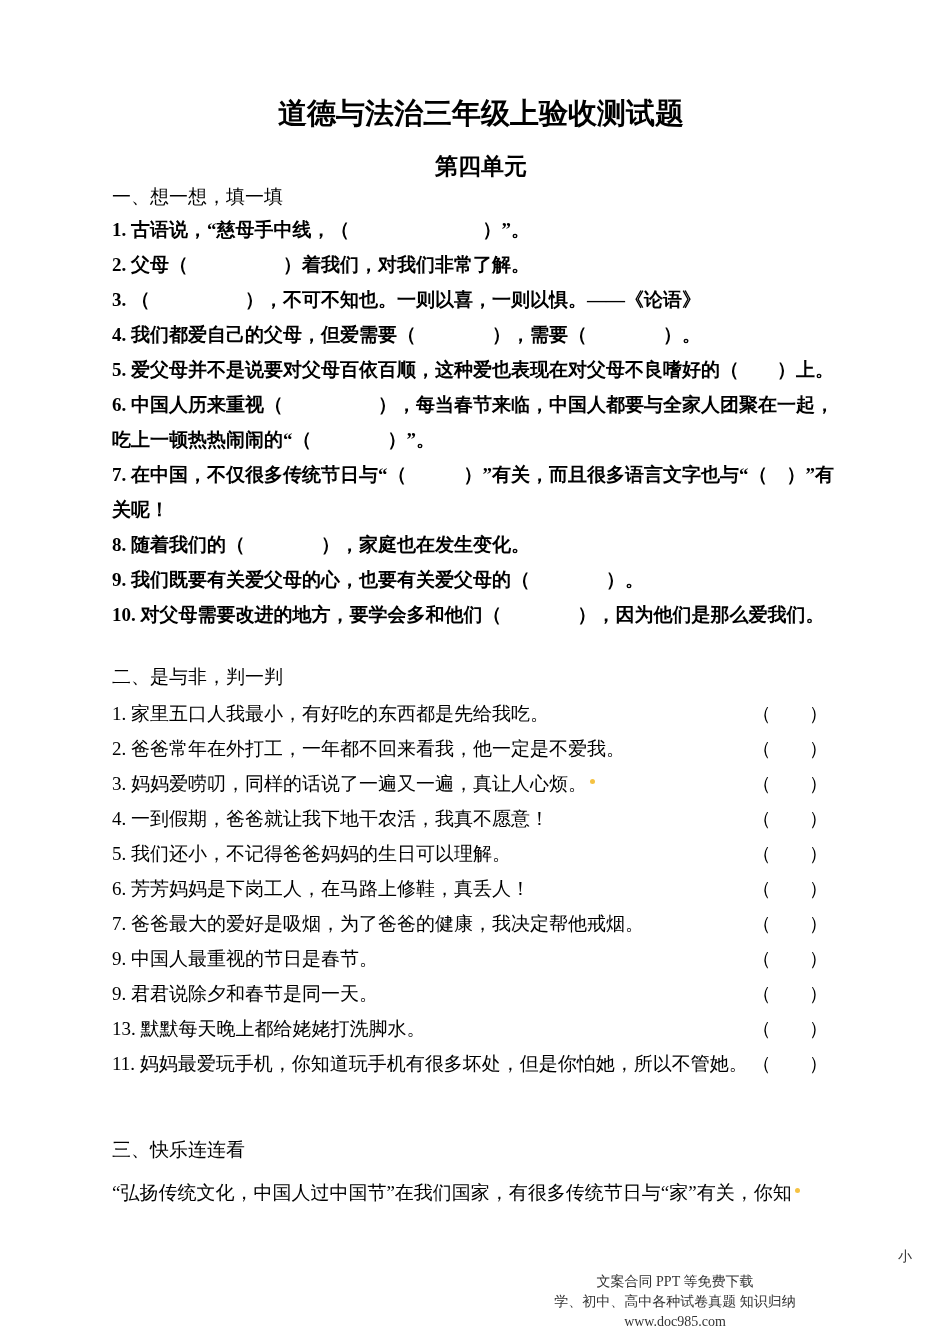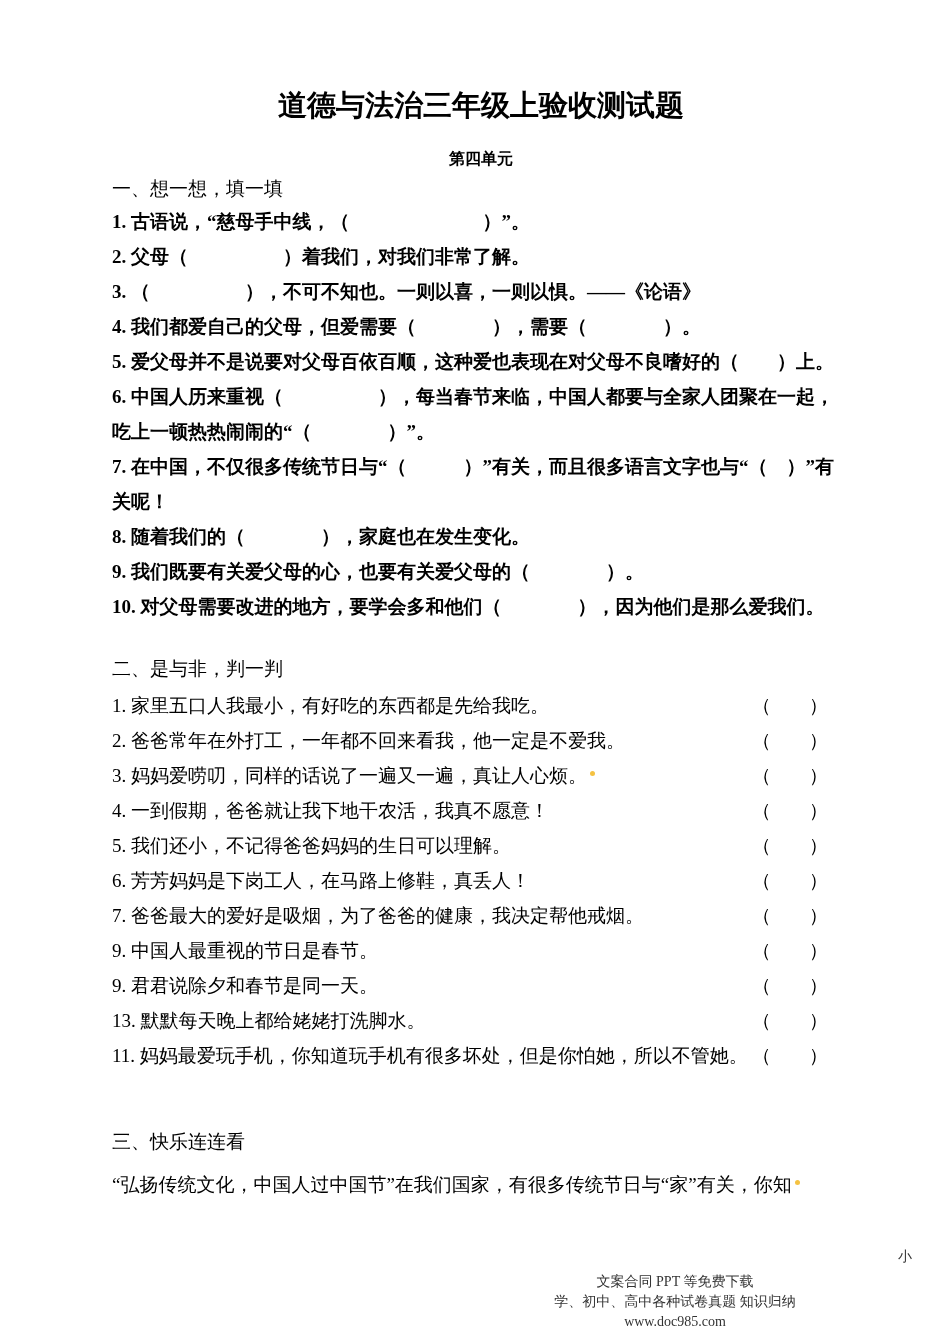--- a/index.html
+++ b/index.html
@@ -12,25 +12,25 @@
     position: relative;
     overflow: hidden;
   }
   .doc {
     padding: 88px 100px 0 112px;
   }
   .title {
     font-size: 29px;
     font-weight: bold;
     text-align: center;
-    margin: 0;
+    margin: 8px;
     line-height: 34px;
   }
   .unit {
-    font-size: 16px;
+    font-size: 23px;
     font-weight: bold;
     text-align: center;
     margin-top: 24px;
     line-height: 26px;
   }
   .sec-header {
     font-size: 19px;
     font-weight: normal;
     line-height: 30px;
   }

